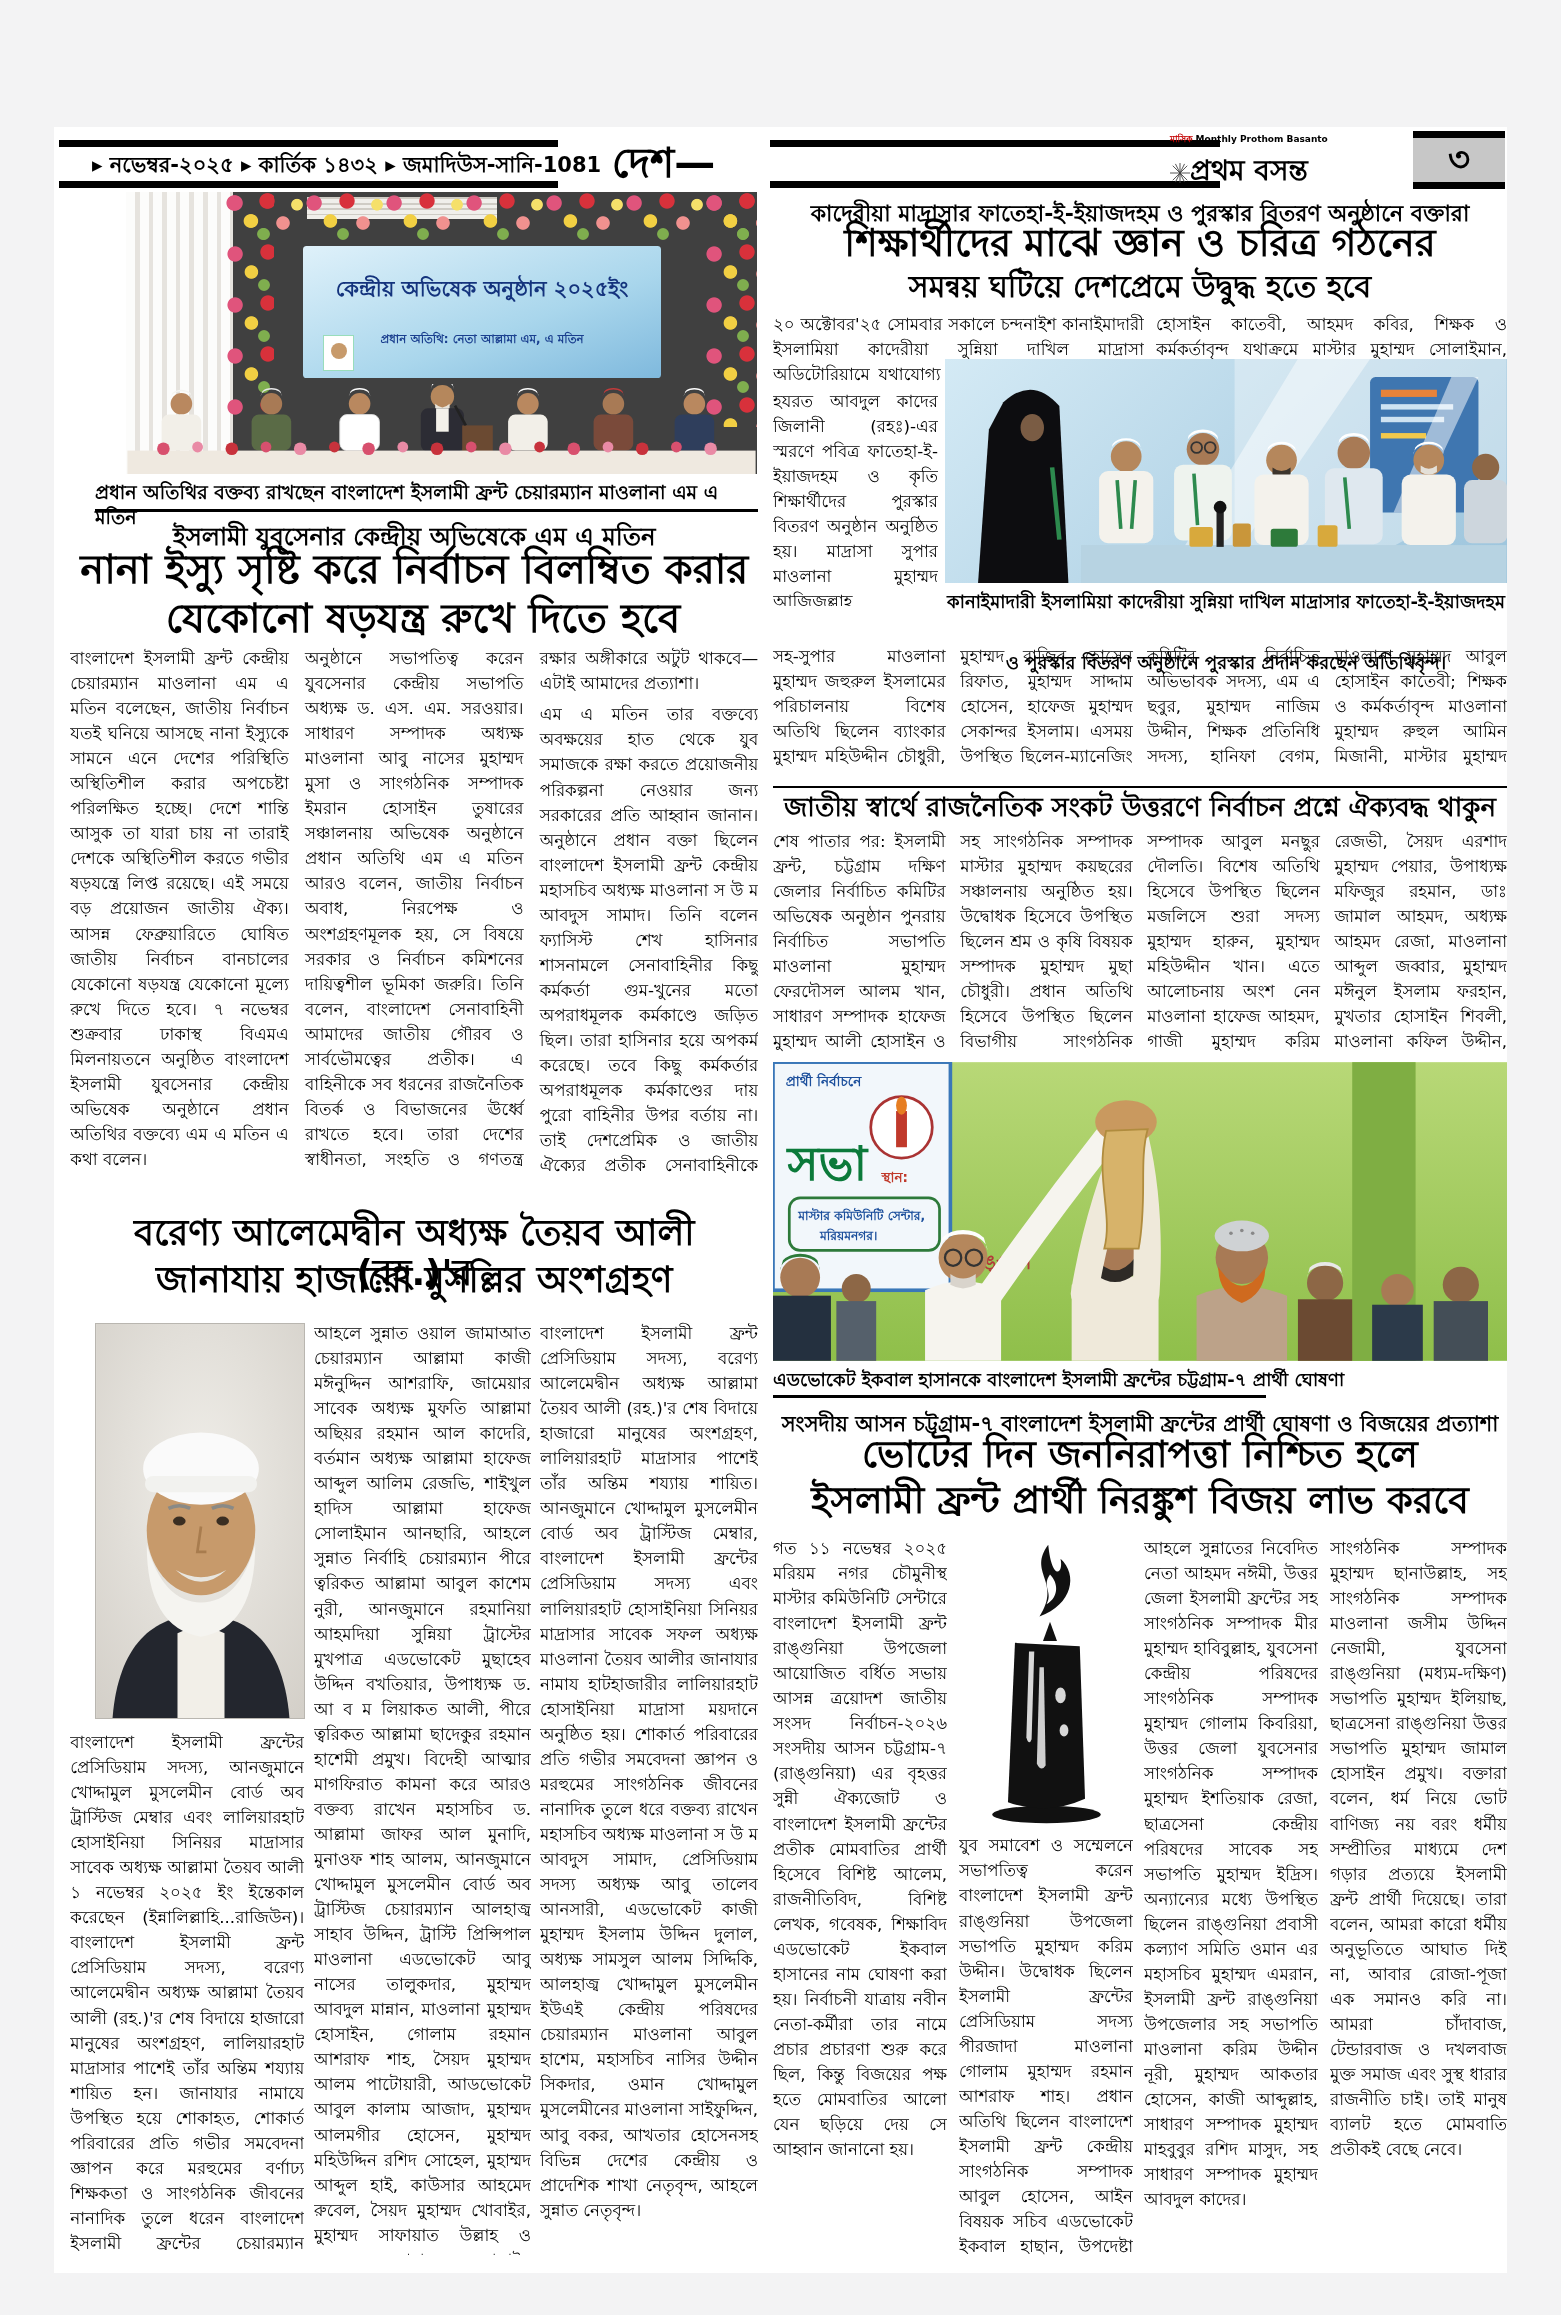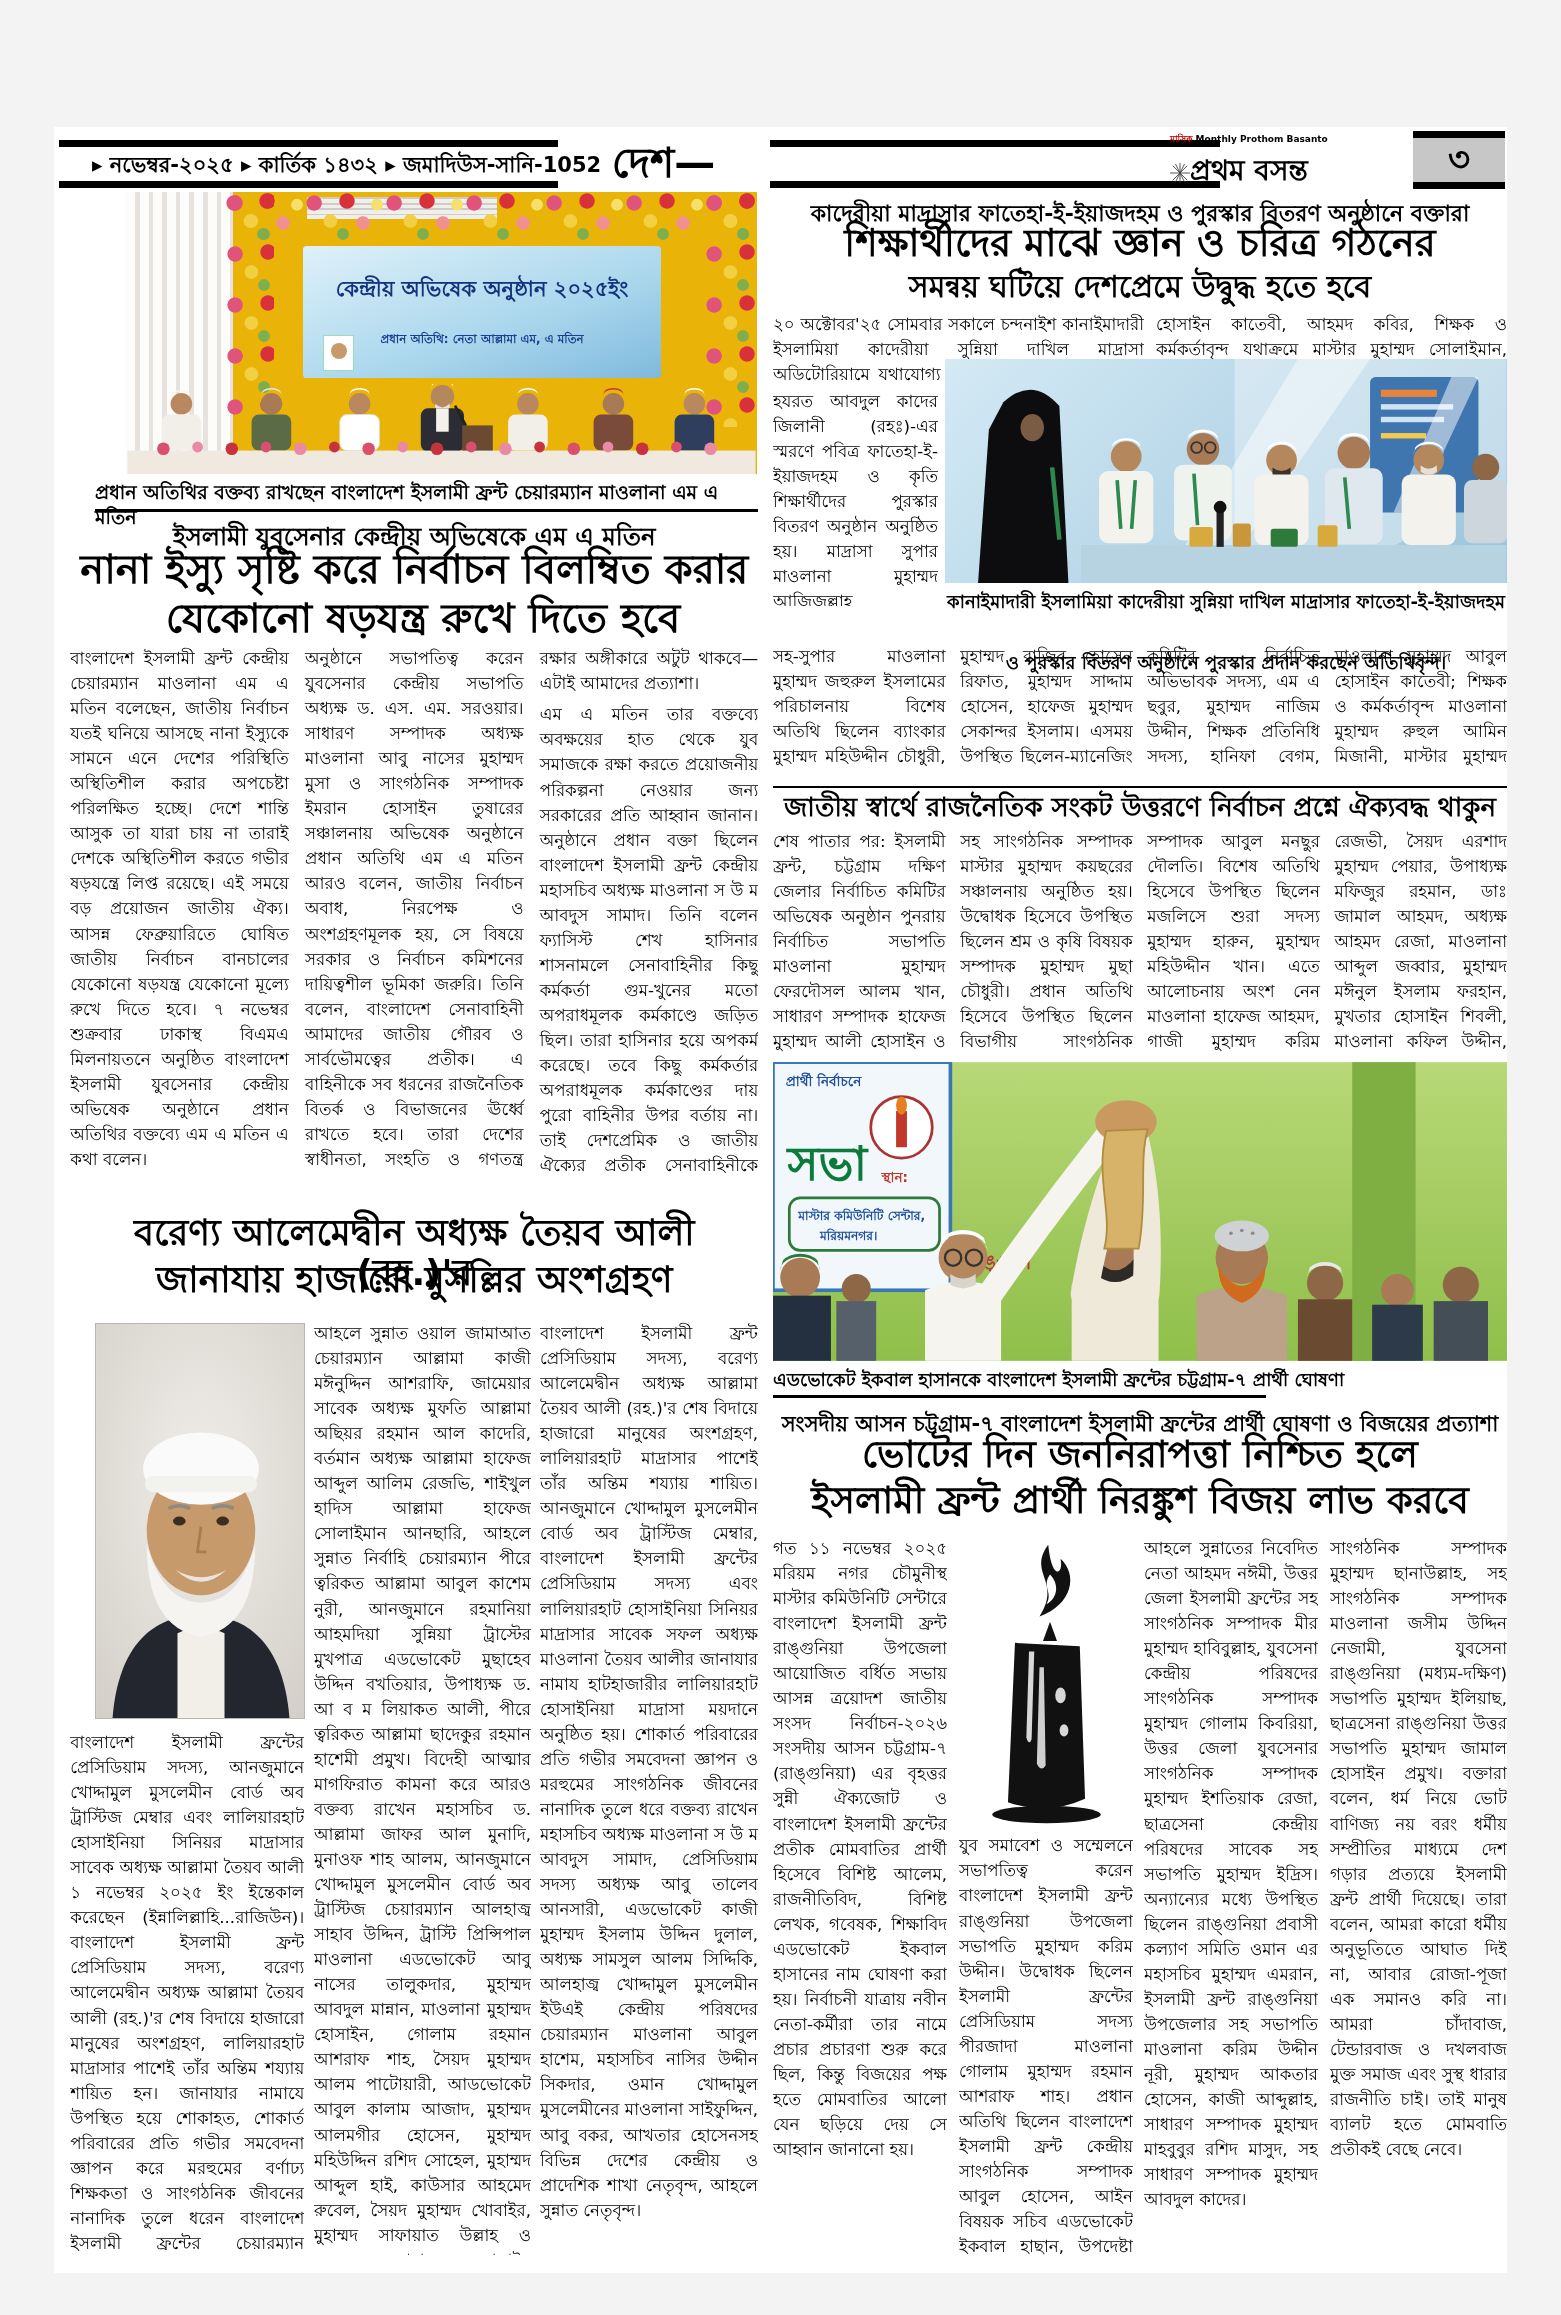--- a/index.html
+++ b/index.html
@@ -22,21 +22,21 @@
   .mh-dates .tri { font-size:13.6px; vertical-align:1.8px; }
   .mh-name { position:absolute; left:503px; top:3.6px; width:213px; text-align:center; font-size:41px; font-weight:800; }
   .mh-logo { position:absolute; left:1116px; top:5.4px; width:177px; }
   .mh-logo-top { font-size:9px; font-weight:700; white-space:nowrap; }
   .mh-logo-top .red { color:#c40000; }
   .mh-logo-name { font-size:28px; font-weight:800; margin-top:1.8px; white-space:nowrap; }
   .mh-numbox { position:absolute; left:1359px; top:3.6px; width:92px; height:58px; background:#c7c7c7; border-top:7.2px solid #000; border-bottom:7.2px solid #000; text-align:center; }
   .mh-num { font-size:34px; font-weight:800; line-height:43px; }
 
   
-  .photo1 { position:absolute; left:72px; top:65px; width:631px; height:282px; background:#eab308; overflow:hidden; }
+  .photo1 { position:absolute; left:72px; top:65px; width:631px; height:282px; background:#404040; overflow:hidden; }
   .p1-ac { position:absolute; left:181px; top:5.4px; width:190px; height:22px; background:repeating-linear-gradient(0deg,#f0efeb 0 3.6px,#cfccc5 3.6px 5.4px); }
   .p1-curtain { position:absolute; left:0; top:0; width:107px; height:100%; background:repeating-linear-gradient(90deg,#fcfcfb 0 9px,#e6e3de 9px 13.6px); }
   .flowers { background-image:
       radial-gradient(circle at 8.1px 11px,  #e0547c 7.2px, transparent 8.1px),
       radial-gradient(circle at 24.4px 29px, #f2cf43 6.3px, transparent 7.2px),
       radial-gradient(circle at 41px 9px, #d8313b 7.2px, transparent 8.1px),
       radial-gradient(circle at 57px 31px, #f0918f 6.3px, transparent 7.2px),
       radial-gradient(circle at 71px 12.7px, #f5e06a 5.4px, transparent 6.3px),
       radial-gradient(circle at 37px 42px, #7fae4e 5.4px, transparent 6.3px);
     background-size:80px 51px; }
@@ -65,21 +65,21 @@
 
 <div class="page">
 
   <div class="bar" style="left:5.4px; top:12.7px; width:499px;"></div>
   <div class="mh-dates">
     <span class="tri">▶</span>
     <span>নভেম্বর-২০২৫</span>
     <span class="tri"> ▶</span>
     <span>কার্তিক ১৪৩২</span>
     <span class="tri"> ▶</span>
-    <span>জমাদিউস-সানি-1052</span>
+    <span>জমাদিউস-সানি-1081</span>
   </div>
   <div class="bar" style="left:5.4px; top:54px; width:499px;"></div>
 
   <div class="mh-name">দেশ—জনপদ</div>
 
   <div class="bar" style="left:716px; top:12.7px; width:450px;"></div>
   <div class="bar" style="left:716px; top:54px; width:450px;"></div>
 
   <div class="mh-logo">
     <div class="mh-logo-top">

